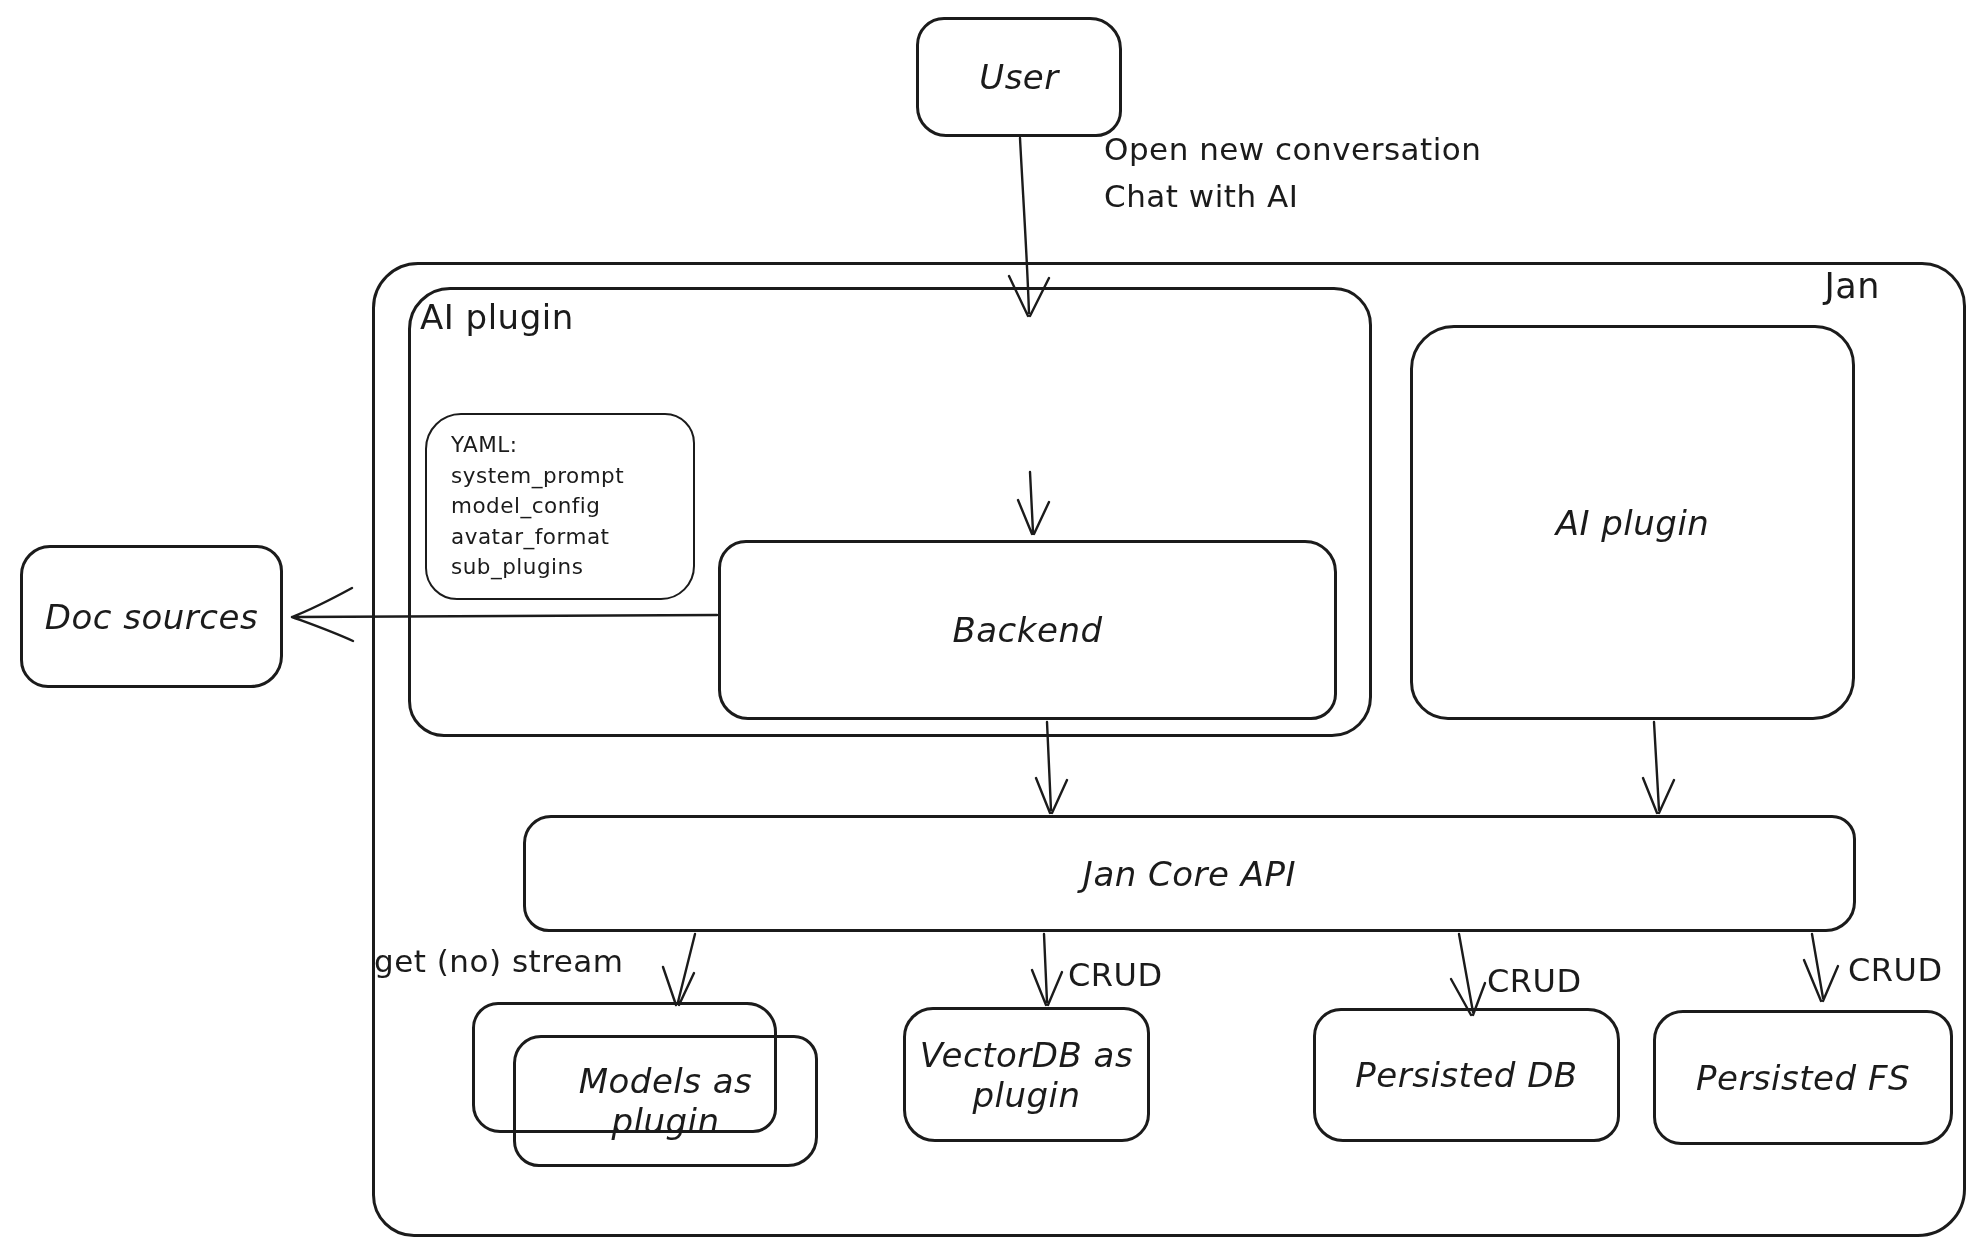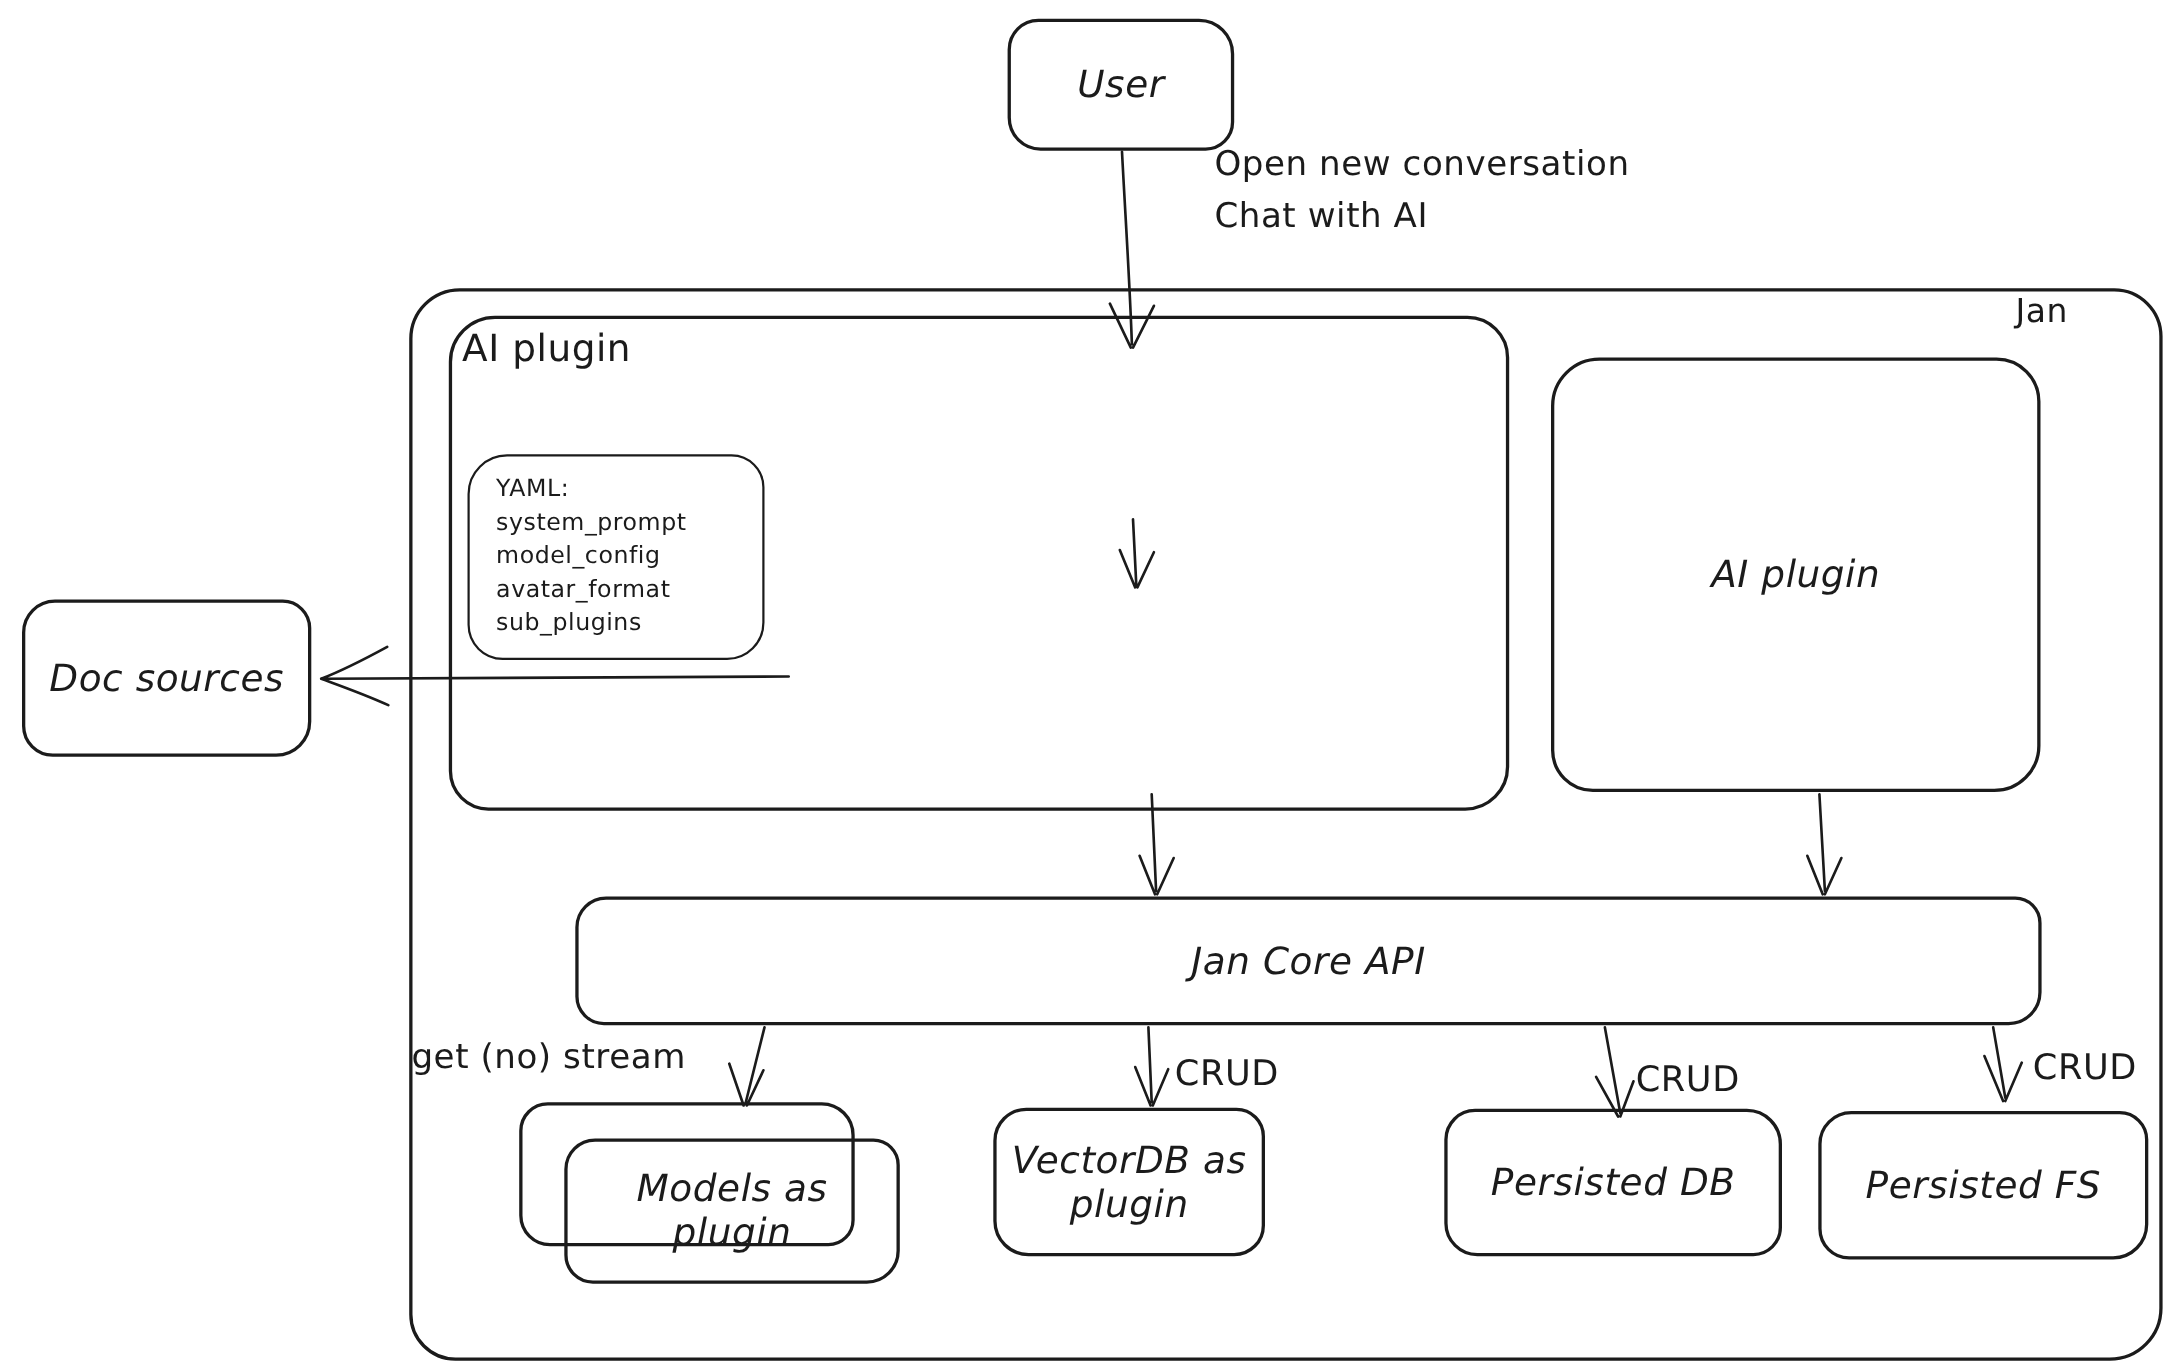--- a/index.html
+++ b/index.html
@@ -56,35 +56,38 @@
     padding-left: 24px;
     box-sizing: border-box;
   }
 </style>
 </head>
 <body>
 
 <div id="canvas">
 
   <div class="node container" style="left:372px; top:262px; width:1594px; height:975px; border-radius:46px 44px 48px 42px;"></div>
-  <div class="floating-label" style="left:1760px; top:266px; width:120px; text-align:right; font-size:30px;">Jan</div>
+  <div class="floating-label" style="left:1760px; top:266px; width:120px; text-align:right; font-size:35px;">Jan</div>
 
   <div class="node container" style="left:408px; top:287px; width:964px; height:450px; border-radius:42px 38px 40px 36px;"></div>
   <div class="floating-label" style="left:420px; top:297px; font-size:34px;">AI plugin</div>
 
   <div class="node" style="left:916px; top:17px; width:206px; height:120px; border-radius:28px 32px 26px 30px;">
     <span class="lbl">User</span>
   </div>
 
   <div class="floating-label" style="left:1104px; top:126px; line-height:1.5;">
     <div>Open new conversation</div>
     <div>Chat with AI</div>
   </div>
 
 
+  <div class="node" style="left:718px; top:540px; width:619px; height:180px; border-radius:28px 32px 26px 30px;">
+    <span class="lbl">Backend</span>
+  </div>
 
   <div class="node" style="left:425px; top:413px; width:270px; height:187px; border-radius:36px 30px 34px 32px; border-width:2.6px;">
     <div class="yaml-text">
       <div>YAML:</div>
       <div>system_prompt</div>
       <div>model_config</div>
       <div>avatar_format</div>
       <div>sub_plugins</div>
     </div>
   </div>

